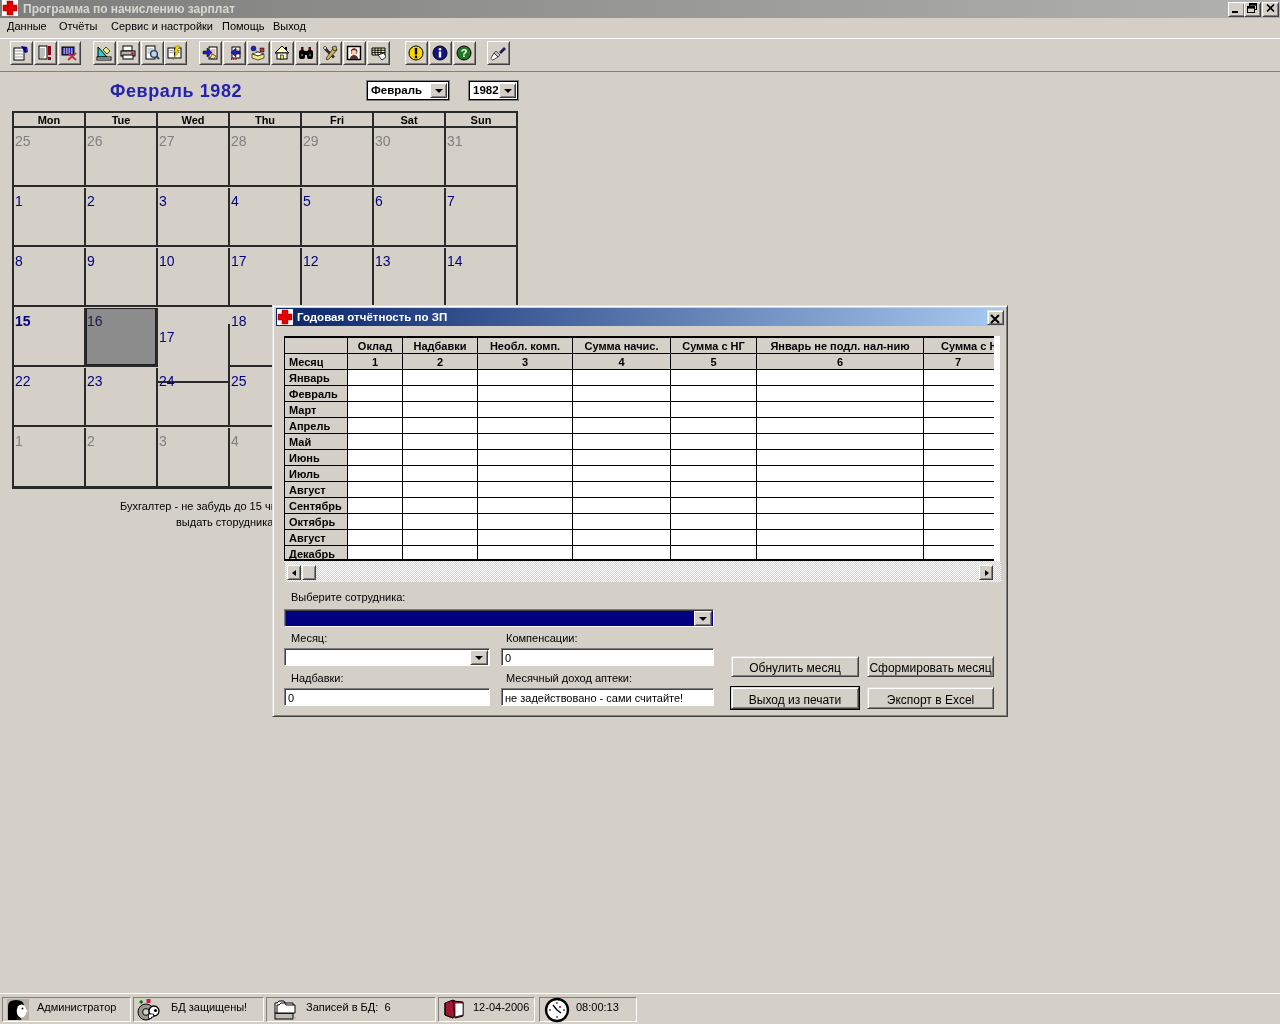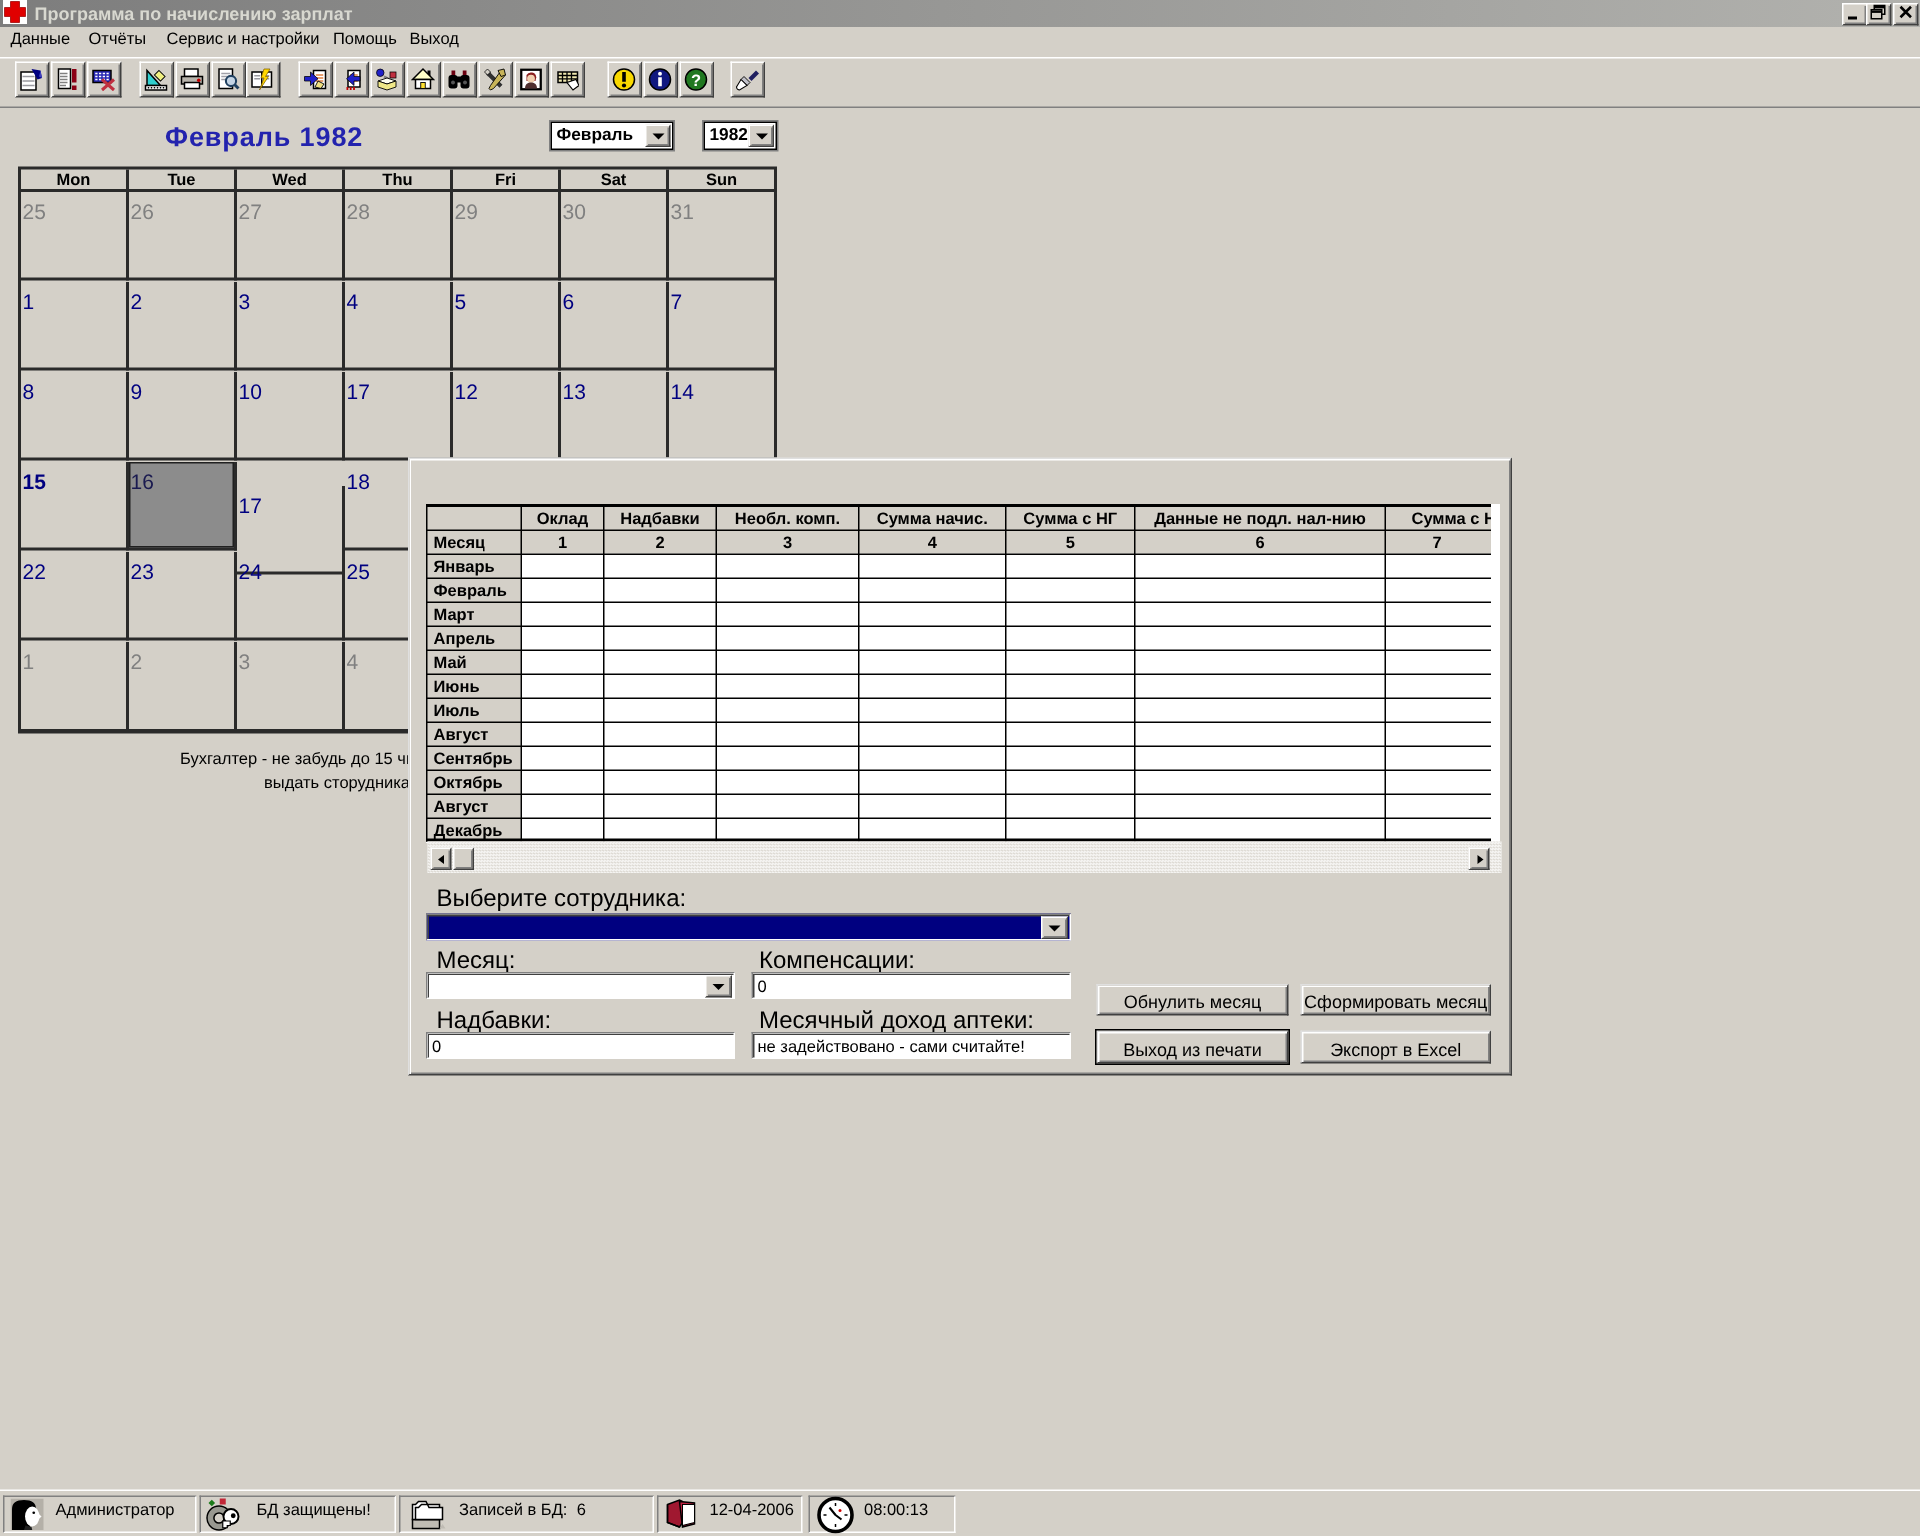--- a/index.html
+++ b/index.html
@@ -58,21 +58,21 @@
 background-image:conic-gradient(#d4d0c8 25%,transparent 0 50%,#d4d0c8 0 75%,transparent 0);
 background-size:2px 2px;}
 .sbtn{position:absolute;top:4px;width:14px;height:15px;background:#d4d0c8;box-sizing:border-box;
   border:1px solid;border-color:#ffffff #404040 #404040 #ffffff;
   box-shadow:inset 1px 1px 0 #d4d0c8, inset -1px -1px 0 #808080;}
 .larr{position:absolute;left:50%;top:50%;margin:-3px 0 0 -2px;width:0;height:0;
   border:3px solid transparent;border-right:4px solid #000;border-left:none;}
 .rarr{position:absolute;left:50%;top:50%;margin:-3px 0 0 -1px;width:0;height:0;
   border:3px solid transparent;border-left:4px solid #000;border-right:none;}
 
-.flabel{position:absolute;font-size:16px;color:#000;white-space:nowrap;}
+.flabel{position:absolute;font-size:11px;color:#000;white-space:nowrap;}
 .field{position:absolute;background:#fff;border:1px solid;border-color:#808080 #fff #fff #808080;
   box-shadow:inset 1px 1px 0 #404040;font-size:11px;color:#000;padding:3px 0 0 3px;white-space:nowrap;box-sizing:border-box;height:18px;}
 #redtext{left:452px;top:294px;width:282px;text-align:center;font-size:11.3px;color:#dd0000;line-height:13px;}
 .dbtn{position:absolute;background:#d4d0c8;border:1px solid;border-color:#dfdfdf #404040 #404040 #dfdfdf;
   box-shadow:inset 1px 1px 0 #fff, inset -1px -1px 0 #808080;
   font-size:12px;color:#000;text-align:center;}
 
 #statusbar{left:0;top:993px;width:1280px;height:31px;background:#d4d0c8;border-top:1px solid #fff;}
 .spanel{position:absolute;top:3px;height:23px;background:#d4d0c8;
   border:1px solid;border-color:#808080 #fff #fff #808080;}
@@ -322,20 +322,30 @@
 <div class="calcell gray" style="left:144px;top:315px;border-bottom:none;height:53px;">3</div>
 <div class="calcell gray" style="left:216px;top:315px;border-bottom:none;height:53px;">4</div>
 <div class="calcell gray" style="left:288px;top:315px;border-bottom:none;height:53px;">5</div>
 <div class="calcell gray" style="left:360px;top:315px;border-bottom:none;height:53px;">6</div>
 <div class="calcell gray" style="left:432px;top:315px;border-right:none;width:70px;border-bottom:none;height:53px;">7</div>
   </div>
 <div id="note1" class="abs" style="left:120px;top:500px;">Бухгалтер - не забудь до 15 числа</div>
 <div id="note2" class="abs" style="left:176px;top:516px;">выдать сторудника</div>
 
 <div id="dialog" class="abs">
+  <div id="dtitle" class="abs">
+    <svg class="abs" style="left:1px;top:1px" width="16" height="16" viewBox="0 0 16 16">
+        <rect width="16" height="16" fill="#fff"></rect>
+        <path d="M5 1h6v4h4v6h-4v4H5v-4H1V5h4z" fill="#e00000" stroke="#900" stroke-width="0.5"></path>
+      </svg>
+    <span class="dtext">Годовая отчётность по ЗП</span>
+    <div id="dclose" class="abs btn3d"><svg width="14" height="12" viewBox="0 0 14 12">
+          <path d="M3 2l8 8M11 2l-8 8" stroke="#000" stroke-width="2"></path>
+        </svg></div>
+  </div>
   <div id="gridouter" class="abs">
       <div id="grid" class="abs">
         <div class="abs" style="left:0;top:0;width:710px;height:33px;background:#d4d0c8"></div>
 <div class="abs" style="left:0;top:33px;width:63px;height:192px;background:#d4d0c8"></div>
 <div class="abs" style="left:0px;top:0;width:1px;height:225px;background:#000"></div>
 <div class="abs" style="left:63px;top:0;width:1px;height:225px;background:#000"></div>
 <div class="abs" style="left:118px;top:0;width:1px;height:225px;background:#000"></div>
 <div class="abs" style="left:193px;top:0;width:1px;height:225px;background:#000"></div>
 <div class="abs" style="left:288px;top:0;width:1px;height:225px;background:#000"></div>
 <div class="abs" style="left:386px;top:0;width:1px;height:225px;background:#000"></div>
@@ -354,21 +364,21 @@
 <div class="abs" style="left:0;top:161px;width:710px;height:1px;background:#000"></div>
 <div class="abs" style="left:0;top:177px;width:710px;height:1px;background:#000"></div>
 <div class="abs" style="left:0;top:193px;width:710px;height:1px;background:#000"></div>
 <div class="abs" style="left:0;top:209px;width:710px;height:1px;background:#000"></div>
 <div class="abs" style="left:0;top:223px;width:710px;height:2px;background:#000"></div>
 <div class="abs gt" style="left:64px;top:4px;width:54px;text-align:center">Оклад</div>
 <div class="abs gt" style="left:119px;top:4px;width:74px;text-align:center">Надбавки</div>
 <div class="abs gt" style="left:194px;top:4px;width:94px;text-align:center">Необл. комп.</div>
 <div class="abs gt" style="left:289px;top:4px;width:97px;text-align:center">Сумма начис.</div>
 <div class="abs gt" style="left:387px;top:4px;width:85px;text-align:center">Сумма с НГ</div>
-<div class="abs gt" style="left:473px;top:4px;width:166px;text-align:center">Данные не подл. нал-нию</div>
+<div class="abs gt" style="left:473px;top:4px;width:166px;text-align:center">Январь не подл. нал-нию</div>
 <div class="abs gt" style="left:657px;top:4px;">Сумма с НГ</div>
 <div class="abs gt" style="left:5px;top:20px;">Месяц</div>
 <div class="abs gt" style="left:64px;top:20px;width:54px;text-align:center">1</div>
 <div class="abs gt" style="left:119px;top:20px;width:74px;text-align:center">2</div>
 <div class="abs gt" style="left:194px;top:20px;width:94px;text-align:center">3</div>
 <div class="abs gt" style="left:289px;top:20px;width:97px;text-align:center">4</div>
 <div class="abs gt" style="left:387px;top:20px;width:85px;text-align:center">5</div>
 <div class="abs gt" style="left:473px;top:20px;width:166px;text-align:center">6</div>
 <div class="abs gt" style="left:640px;top:20px;width:68px;text-align:center">7</div>
 <div class="abs gt" style="left:5px;top:36px;">Январь</div>

